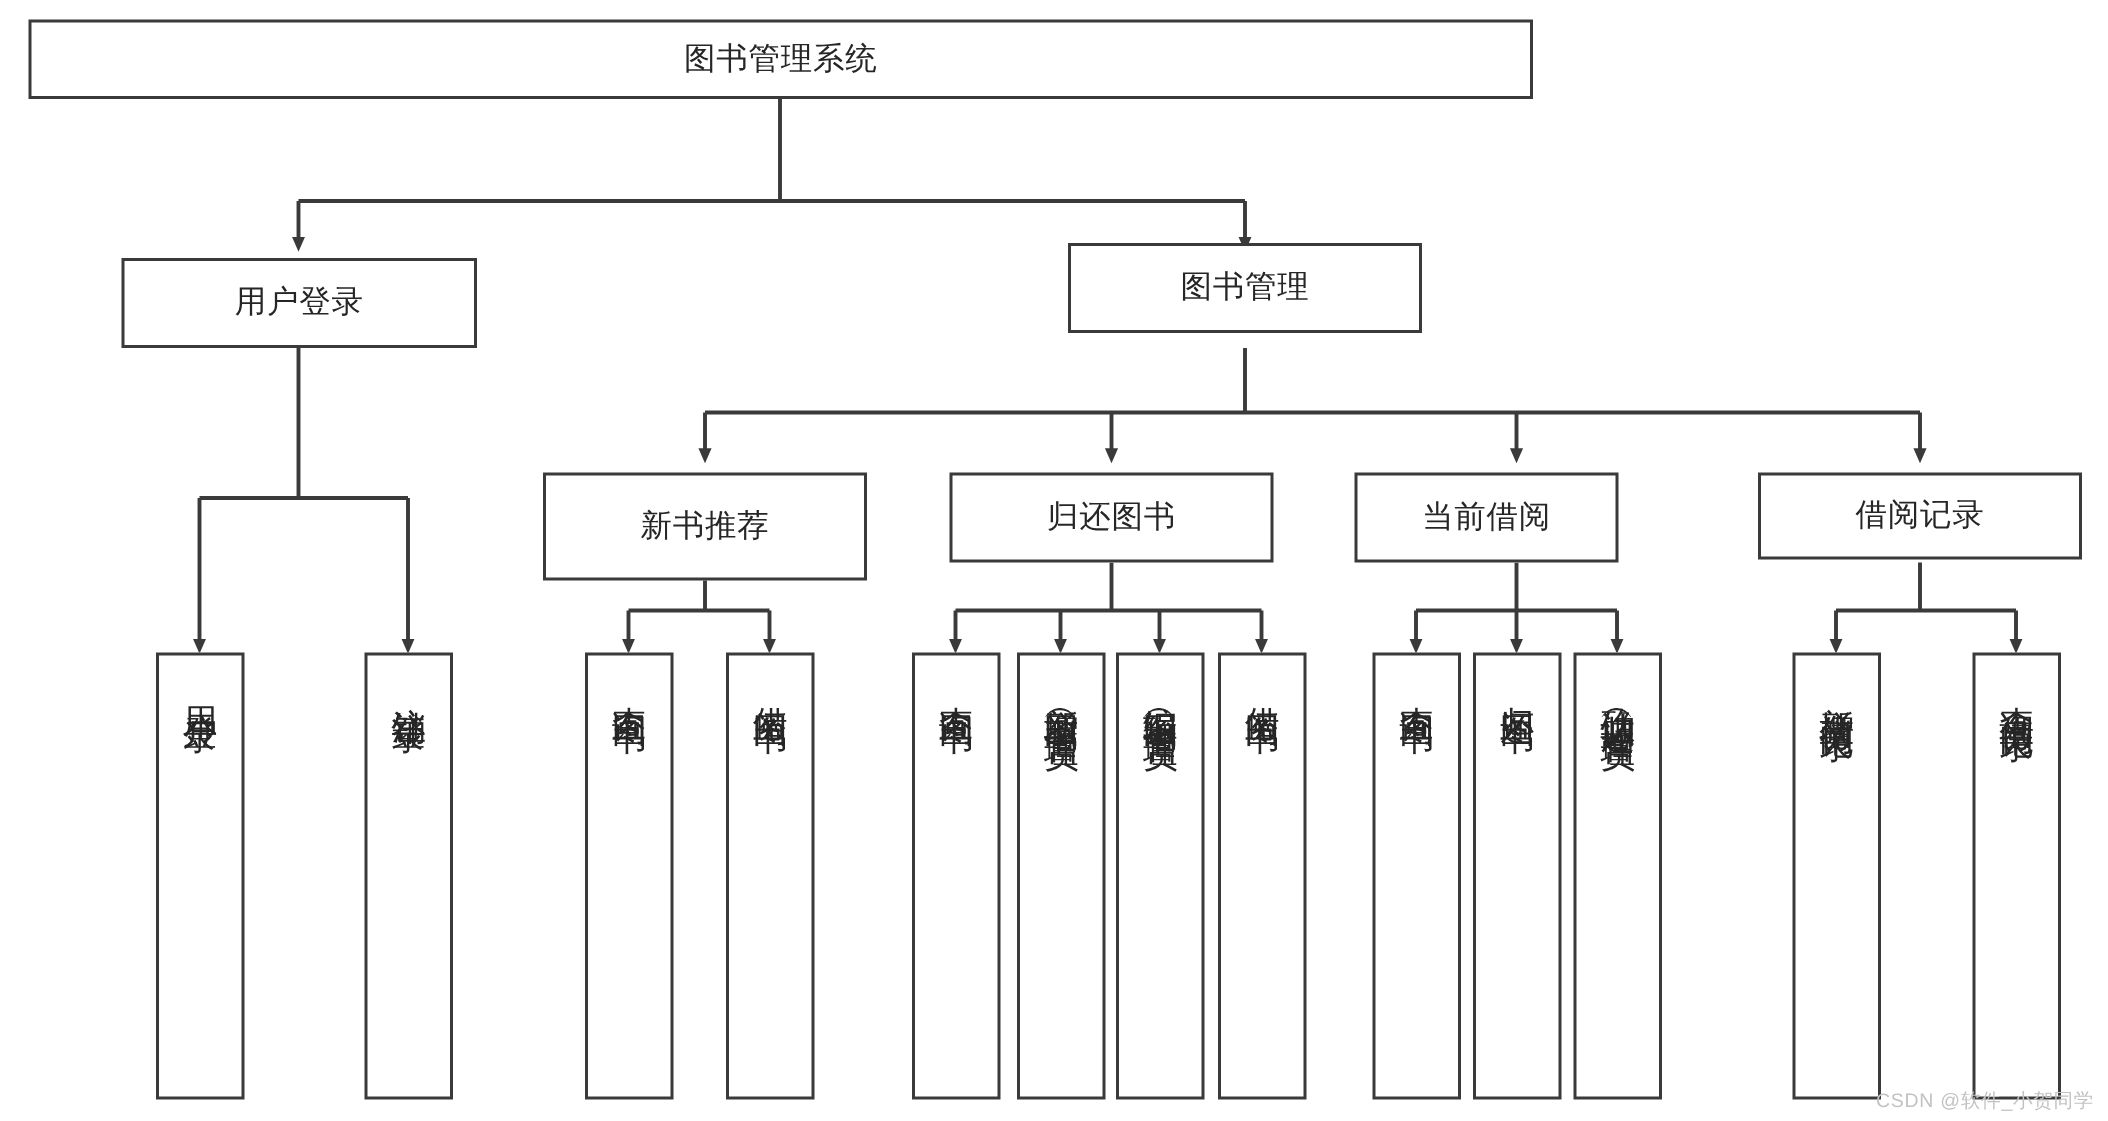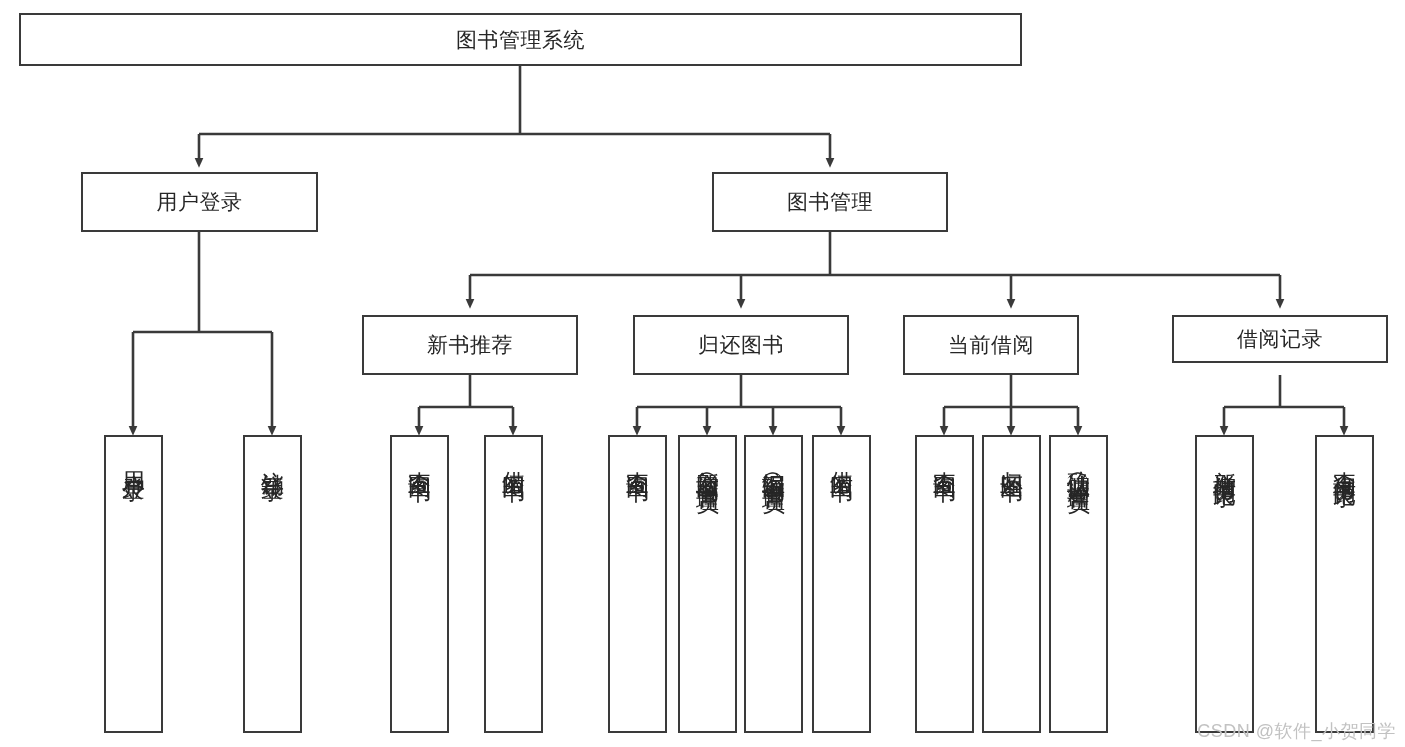--- a/index.html
+++ b/index.html
@@ -55,21 +55,21 @@
     writing-mode: vertical-rl;
     text-orientation: upright;
     font-size: 23px;
     letter-spacing: 3px;
     line-height: 1;
   }
   #watermark {
     position: absolute;
     right: 9px;
     bottom: 4px;
-    font-size: 18px;
+    font-size: 13px;
     color: #c2c2c2;
     letter-spacing: 0.5px;
     white-space: nowrap;
     z-index: 5;
   }
 </style>
 </head>
 <body>
 
 <div id="canvas">
@@ -124,34 +124,34 @@
     </g>
   </svg>
 
   <div class="node horizontal" style="left:19px; top:13px; width:1003px; height:53px;">
     <span class="label">图书管理系统</span>
   </div>
 
   <div class="node horizontal" style="left:81px; top:172px; width:237px; height:60px;">
     <span class="label">用户登录</span>
   </div>
-  <div class="node horizontal" style="left:712px; top:172px; width:236px; height:60px;">
+  <div class="node horizontal" style="left:712px; top:162px; width:236px; height:60px;">
     <span class="label">图书管理</span>
   </div>
 
-  <div class="node horizontal" style="left:362px; top:315px; width:216px; height:60px;">
+  <div class="node horizontal" style="left:362px; top:315px; width:216px; height:72px;">
     <span class="label">新书推荐</span>
   </div>
   <div class="node horizontal" style="left:633px; top:315px; width:216px; height:60px;">
     <span class="label">归还图书</span>
   </div>
   <div class="node horizontal" style="left:903px; top:315px; width:176px; height:60px;">
     <span class="label">当前借阅</span>
   </div>
-  <div class="node horizontal" style="left:1172px; top:315px; width:216px; height:48px;">
+  <div class="node horizontal" style="left:1172px; top:315px; width:216px; height:58px;">
     <span class="label">借阅记录</span>
   </div>
 
   <div class="node vertical" style="left:104px; top:435px; width:59px; height:298px;">
     <span class="label">用户登录</span>
   </div>
   <div class="node vertical" style="left:243px; top:435px; width:59px; height:298px;">
     <span class="label">注销登录</span>
   </div>
 

